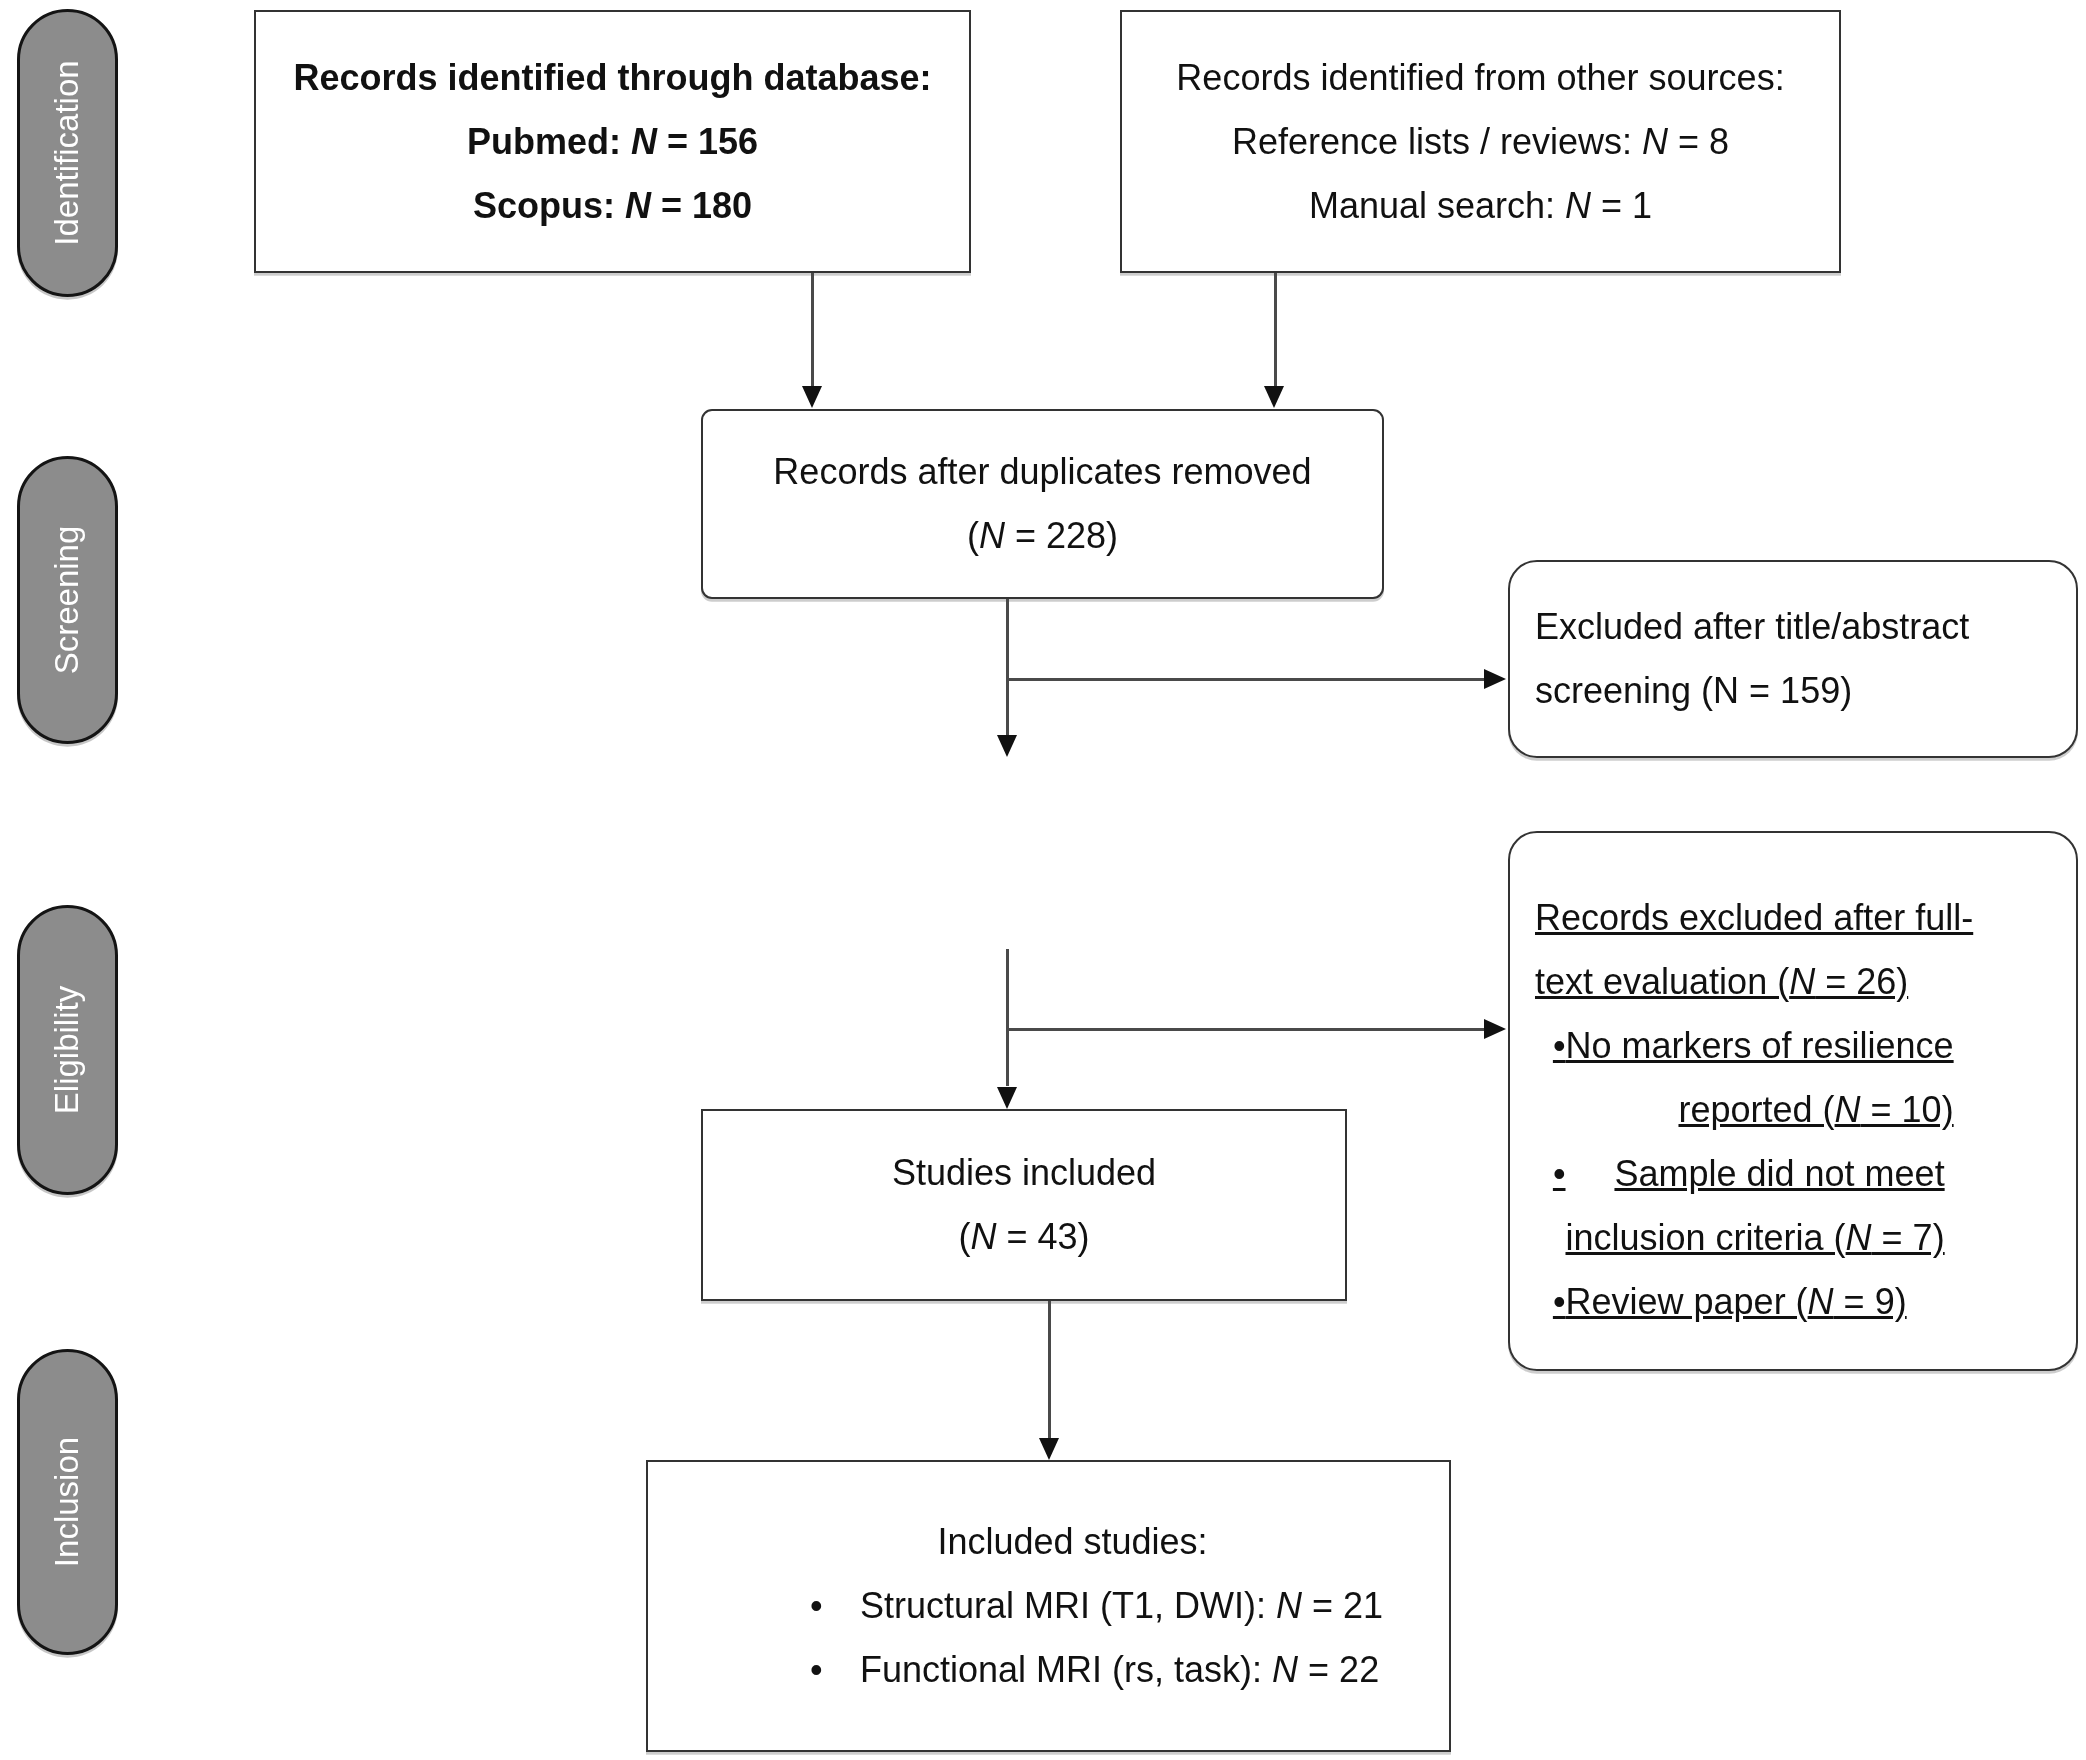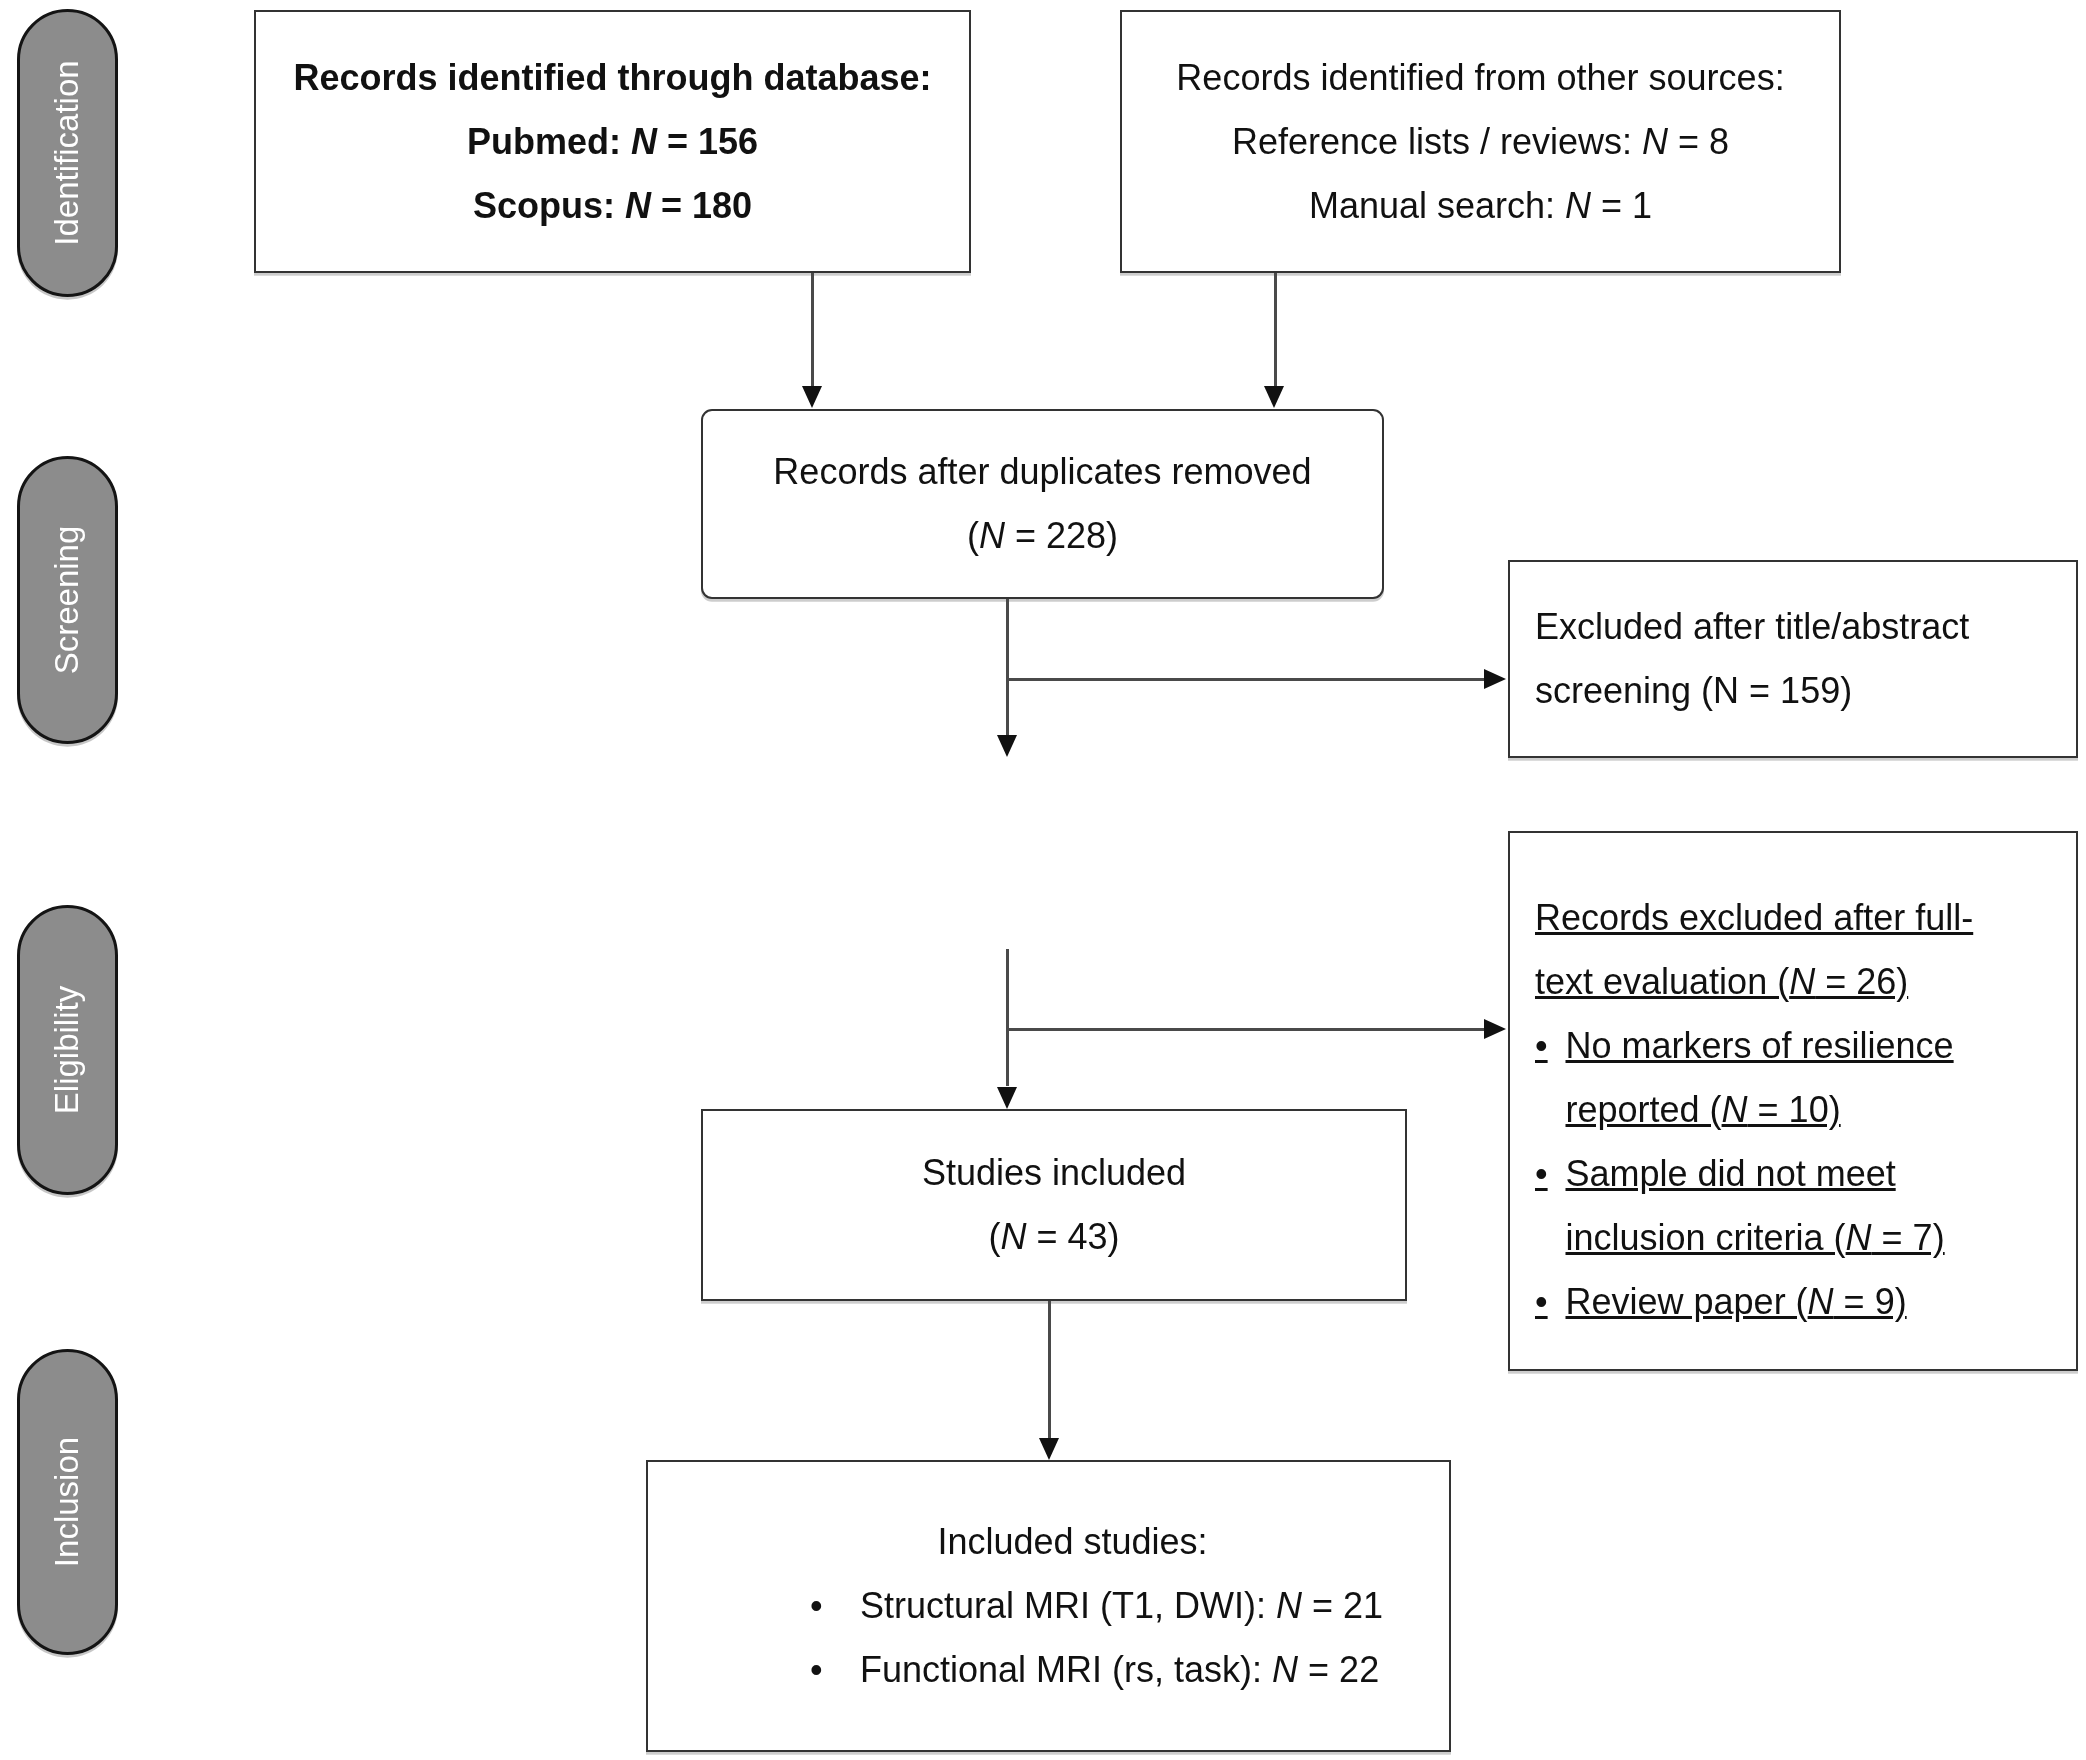--- a/index.html
+++ b/index.html
@@ -44,30 +44,30 @@
     position: absolute;
     box-sizing: border-box;
     background: #ffffff;
     border: 2.7px solid #333333;
     display: flex;
     flex-direction: column;
     justify-content: center;
     box-shadow: 0 2.7px 0 rgba(130,130,130,0.40);
   }
   .centered { align-items: center; text-align: center; }
-  .leftal   { align-items: flex-start; text-align: left; }
+  .leftal   { align-items: flex-start; text-align: right; border-radius: 29px; }
 
   .b-database   { left: 254px;  top: 10px;   width: 717px; height: 263px; font-weight: bold; }
   .b-other      { left: 1120px; top: 10px;   width: 721px; height: 263px; }
   .b-dedup      { left: 701px; top: 409px;  width: 683px; height: 190px; border-radius: 11px; }
   .b-excl-scr   { left: 1508px; top: 560px;  width: 570px;  height: 198px; padding-left: 25px; }
   .b-fulltext   { left: 701px; top: 758px; width: 687px; height: 192px; }
   .b-excl-full  { left: 1508px; top: 831px; width: 570px;  height: 540px;
                   justify-content: flex-start; padding: 53px 18.6px 0 25px; text-decoration: underline; }
-  .b-included   { left: 701px; top: 1109px; width: 706px; height: 192px; }
+  .b-included   { left: 701px; top: 1109px; width: 646px; height: 192px; }
   .b-final      { left: 646px;  top: 1460px; width: 805px; height: 292px; padding-left: 48px; }
 
   .line { line-height: 64px; white-space: nowrap; }
   .it   { font-style: italic; }
 
   .bullet-row  { display: flex; align-items: flex-start; }
   .bullet-dot  { width: 30.5px; flex: none; line-height: 64px; }
   .bullet-text { white-space: normal; }
 
   .b-final .title-line { text-align: center; line-height: 64px; }

